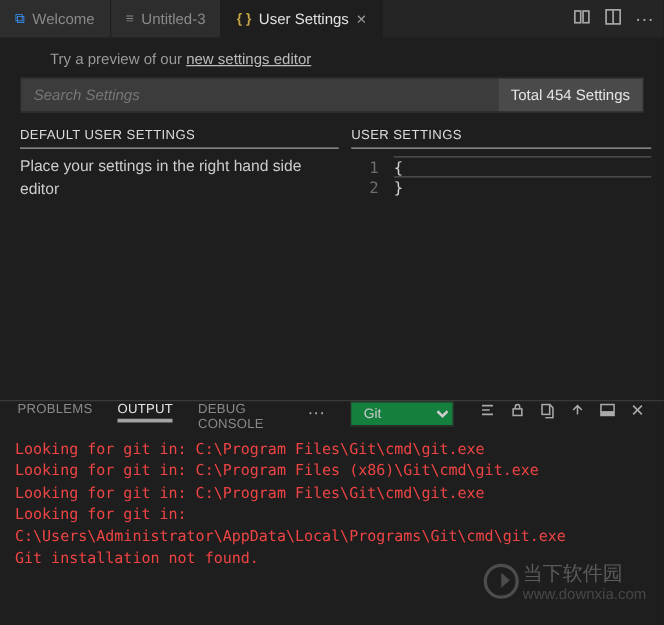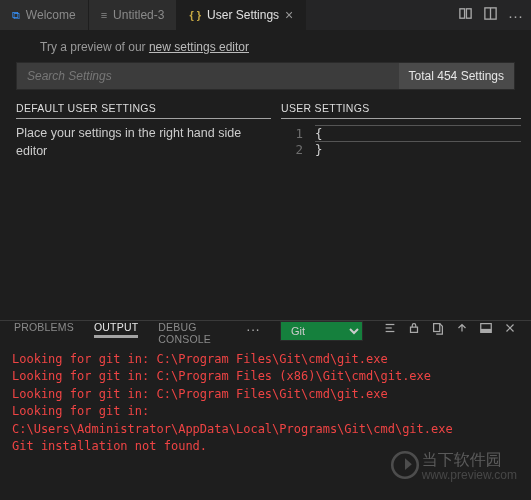--- a/index.html
+++ b/index.html
@@ -203,15 +203,15 @@
 Git installation not found.</div>
 </div>
 
 <div class="watermark">
   <svg viewBox="0 0 40 40">
       <circle cx="20" cy="20" r="15" fill="none" stroke="#999" stroke-width="3"></circle>
       <path d="M20 12v14l8-7z" fill="#999"></path>
     </svg>
   <div class="wm-text">
     <div class="wm-main">当下软件园</div>
-    <div>www.preview.com</div>
+    <div>www.downxia.com</div>
   </div>
 </div>
 
 </body></html>

